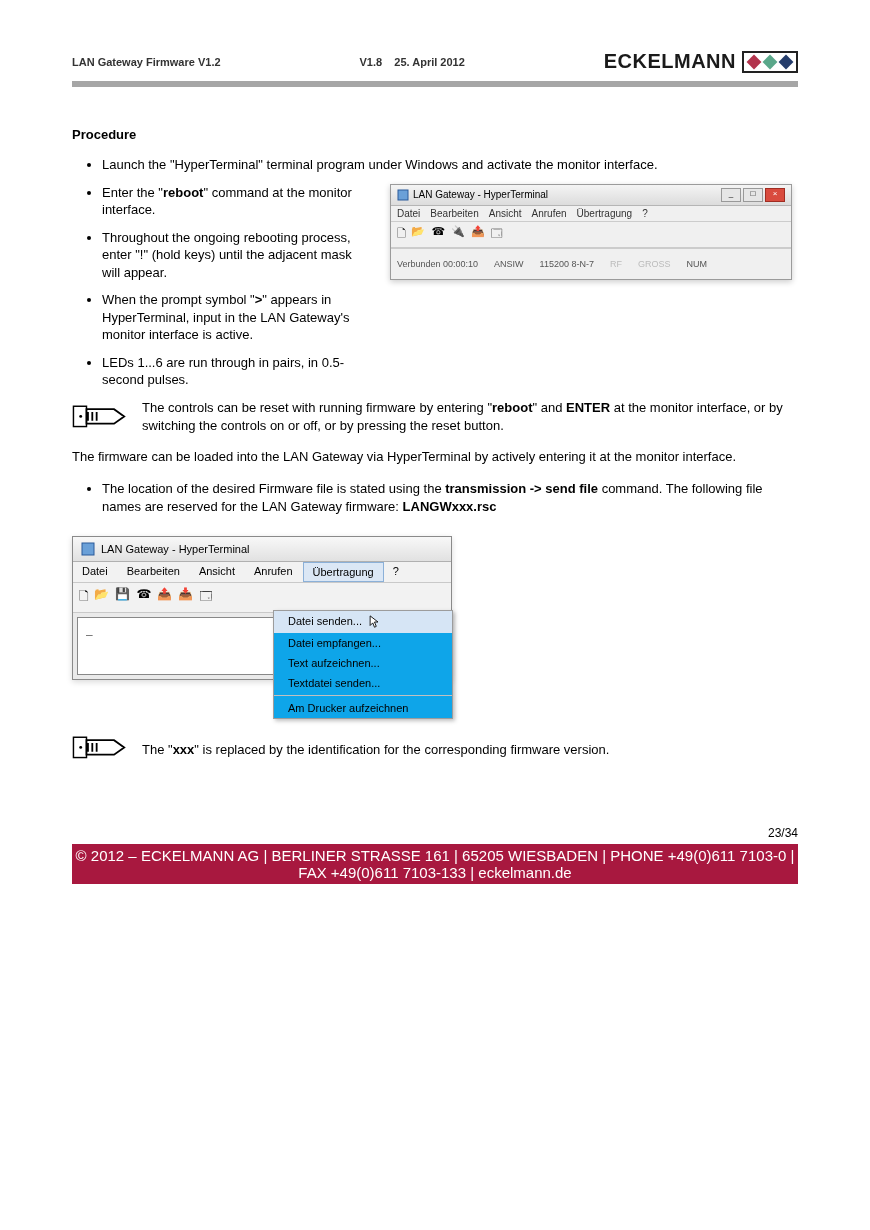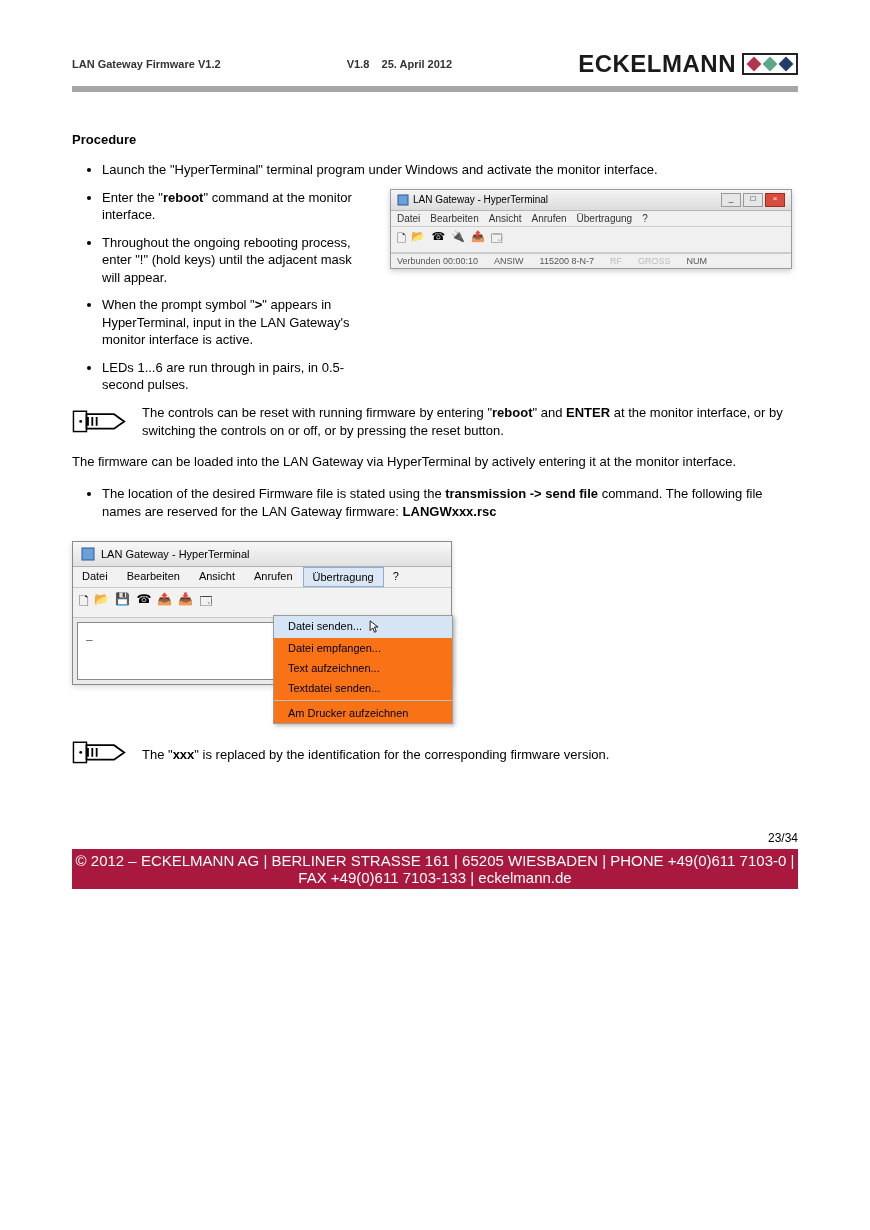--- a/index.html
+++ b/index.html
@@ -25,21 +25,21 @@
     margin-bottom: 8px;
     font-weight: bold;
   }
   .logo {
     display: flex;
     align-items: center;
     gap: 6px;
   }
   .logo-text {
     font-family: "Arial Black", Arial, sans-serif;
-    font-size: 24px;
+    font-size: 20px;
     letter-spacing: 0.5px;
     color: #1a1a1a;
   }
   .logo-squares {
     display: flex;
     gap: 0;
     border: 2px solid #222;
     padding: 2px;
   }
   .sq {
@@ -120,21 +120,21 @@
     font-family: "Courier New", monospace;
     font-size: 10.5px;
     line-height: 1.5;
     height: 180px;
     white-space: pre-wrap;
     position:relative;
   }
   .ht-status {
     display:flex;
     gap:16px;
-    padding:2px 6px;
+    padding:10px 6px;
     background:#f0f0f0;
     border-top:1px solid #ccc;
     font-size:9px;
     color:#555;
   }
   .note-row {
     display:flex;
     align-items:flex-start;
     gap:12px;
     margin-top:0;
@@ -183,21 +183,21 @@
     display:flex;
     gap:6px;
     background:#f2f2f2;
     border-bottom:1px solid #c9c9c9;
     font-size:12px;
   }
   .dropdown {
     position:relative;
     left:200px;
     top:-3px;
-    background:#f97316;
+    background:#0ea5e9;
     border:1px solid #9c9c9c;
     box-shadow:2px 2px 4px rgba(0,0,0,0.25);
     width:178px;
     font-size:11px;
   }
   .dropdown .ditem {
     padding:4px 14px;
   }
   .dropdown .ditem.hover {
     background:#d6e5f5;

